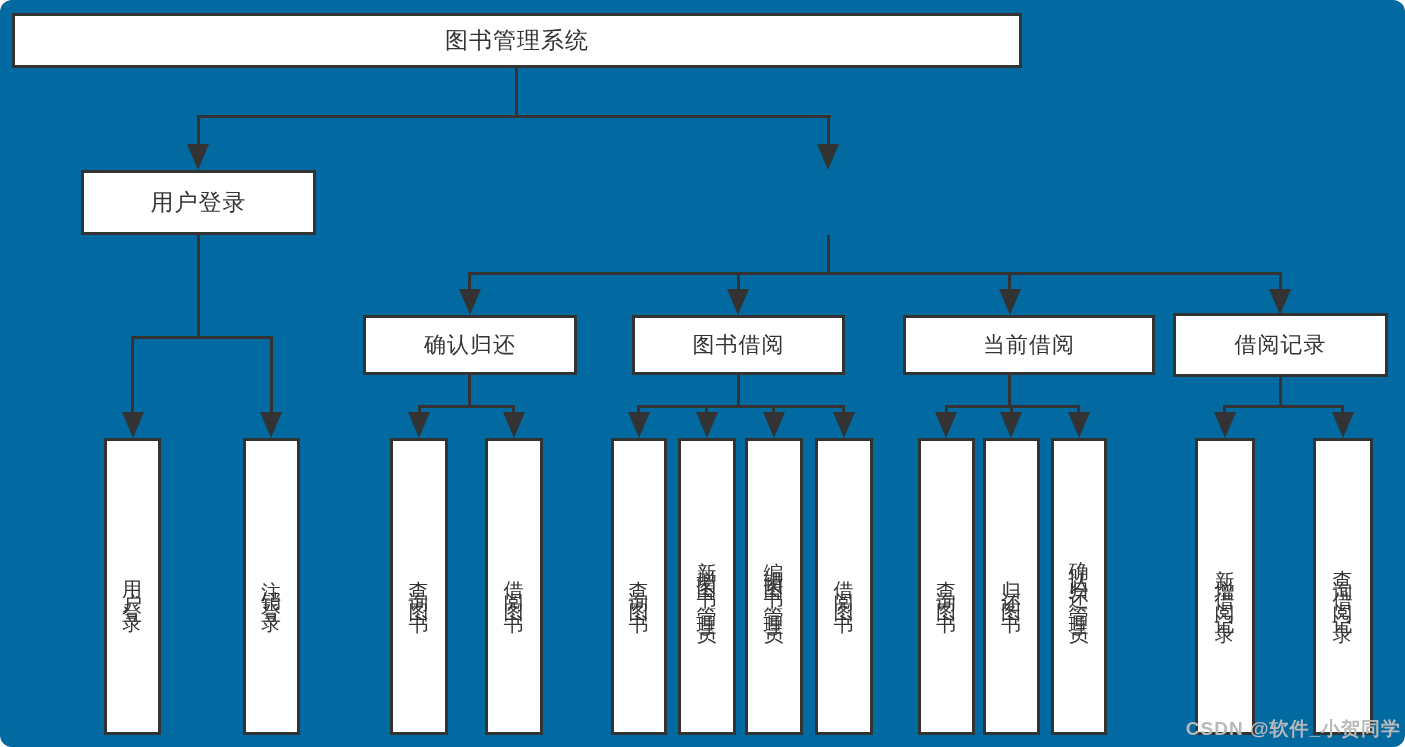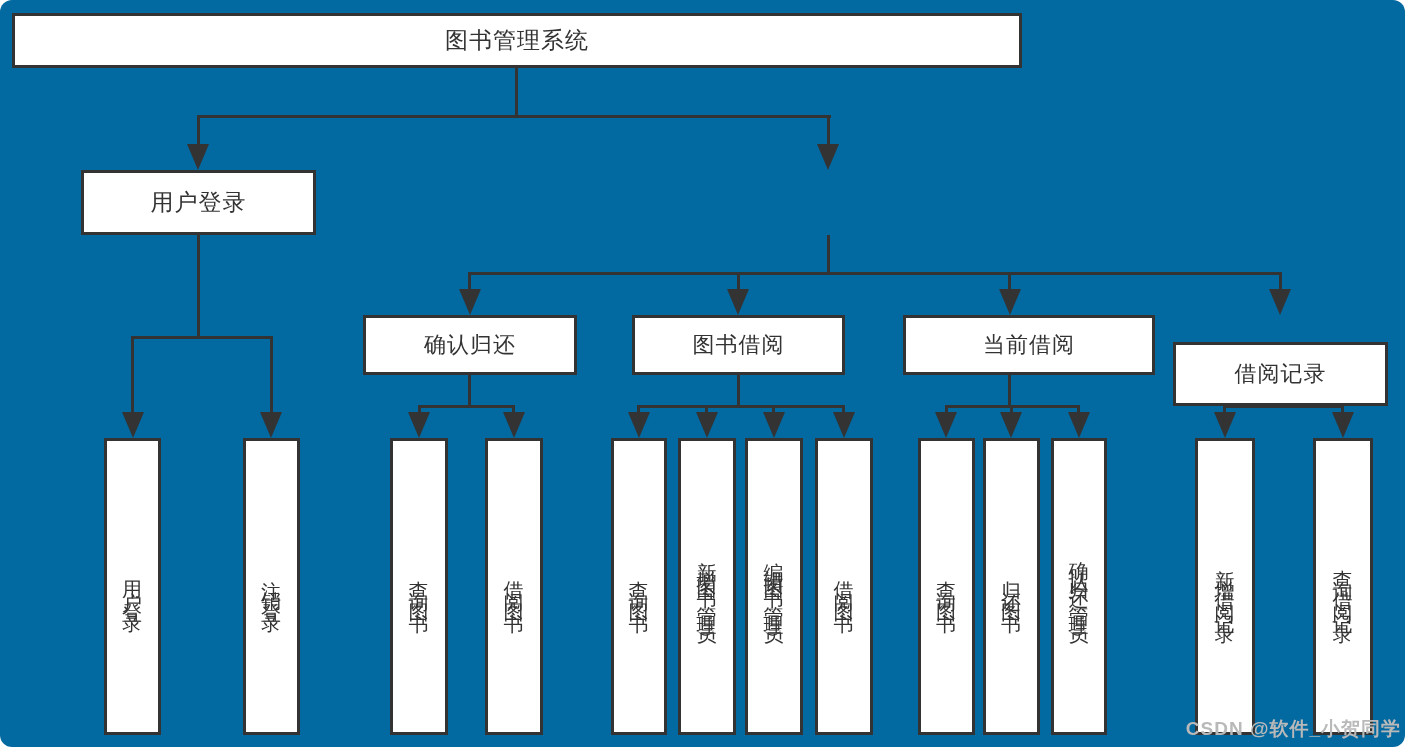--- a/index.html
+++ b/index.html
@@ -97,21 +97,21 @@
 
   <div class="node" style="left:363px;top:315px;width:214px;height:60px;">
     <span class="mlabel">确认归还</span>
   </div>
   <div class="node" style="left:632px;top:315px;width:213px;height:60px;">
     <span class="mlabel">图书借阅</span>
   </div>
   <div class="node" style="left:903px;top:315px;width:252px;height:60px;">
     <span class="mlabel">当前借阅</span>
   </div>
-  <div class="node" style="left:1173px;top:313px;width:215px;height:64px;margin-top:29px;">
+  <div class="node" style="left:1173px;top:313px;width:215px;height:64px;">
     <span class="mlabel">借阅记录</span>
   </div>
 
   <div class="node" style="left:104px;top:438px;width:57px;height:297px;">
     <span class="vlabel">用户登录</span>
   </div>
   <div class="node" style="left:243px;top:438px;width:57px;height:297px;">
     <span class="vlabel">注销登录</span>
   </div>
 

